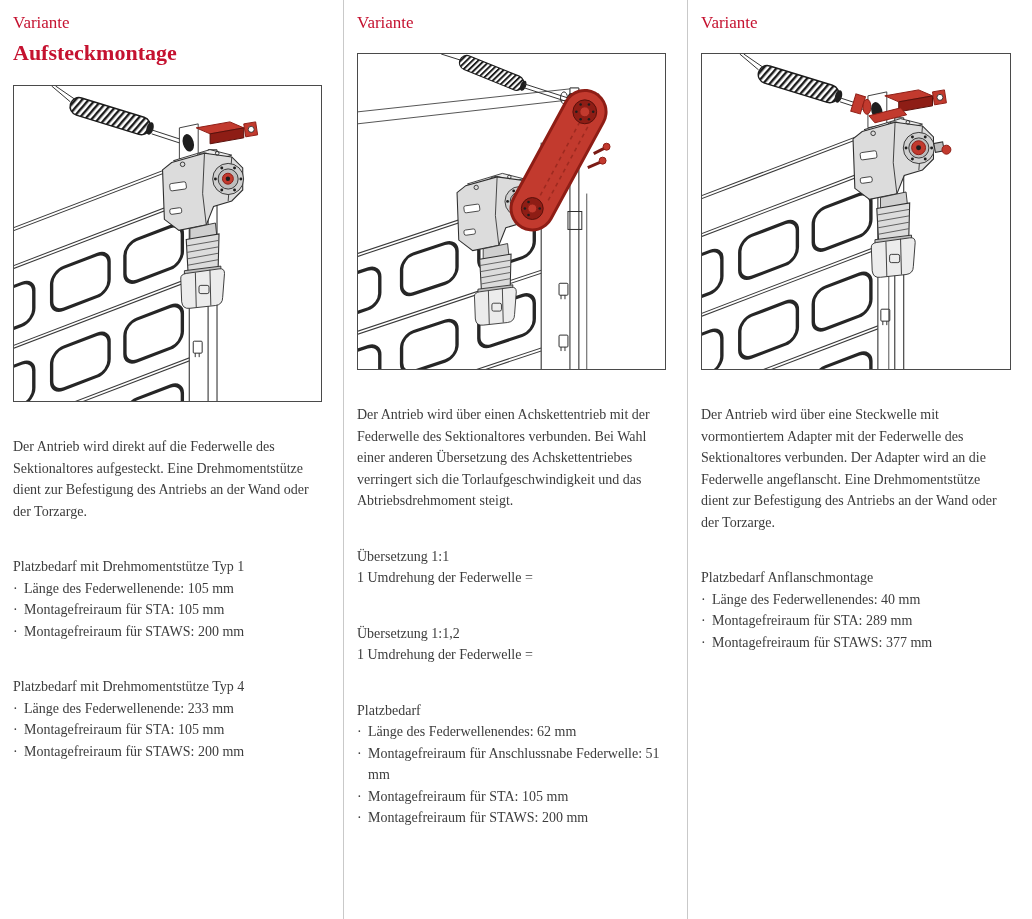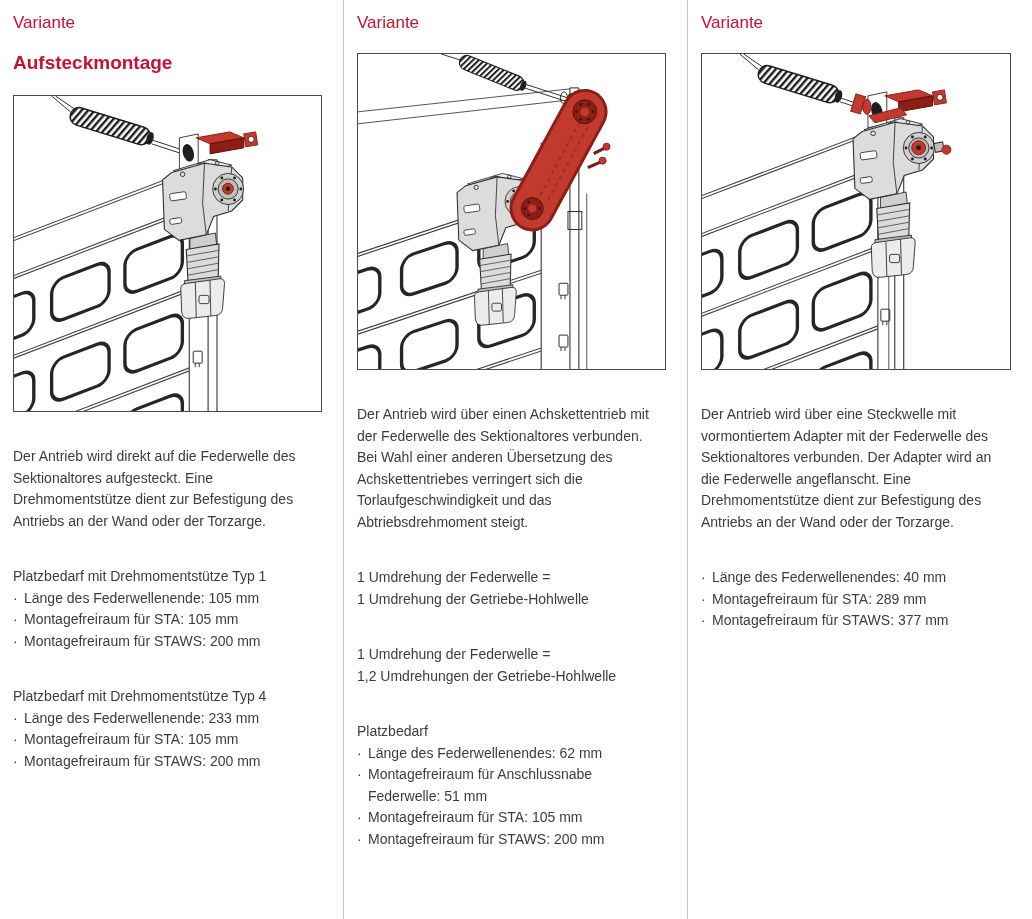--- a/index.html
+++ b/index.html
@@ -10,25 +10,25 @@
     --divider-color:#c9c9c9;
     --box-border:#4a4a4a;
   }
   *{box-sizing:border-box;margin:0;padding:0;}
   html,body{background:#fff;}
   body{
     width:1032px;height:919px;overflow:hidden;
     font-family:"Liberation Sans","DejaVu Sans",sans-serif;
     color:var(--text-color);
   }
-  .page{display:grid;grid-template-columns:344px 344px 344px;width:816px;height:919px;}
+  .page{display:grid;grid-template-columns:344px 344px 344px;width:816px;height:919px;font-family:Liberation Serif, serif;}
   .col{padding:12px 21px 0 13px;border-right:1px solid var(--divider-color);}
   .col:last-child{border-right:none;}
   .kicker{font-size:17px;line-height:21px;font-weight:400;color:var(--accent);}
-  .title{font-size:19px;line-height:24px;font-weight:700;color:var(--accent);margin-top:18px;}
+  .title{font-size:22px;line-height:24px;font-weight:700;color:var(--accent);margin-top:8px;}
   .figure{margin-top:20px;height:317px;border:1px solid var(--box-border);background:#fff;margin-bottom:34px;}
   .figure svg{display:block;width:100%;height:100%;}
   .bodytext{font-size:14px;line-height:21.5px;}
   .sec{margin-top:34px;}
   ul.specs{list-style:none;}
   ul.specs li{display:grid;grid-template-columns:11px 1fr;}
   
   .seam{stroke:#3a3a3a;stroke-width:1.1;fill:none;}
   .win{fill:#fff;stroke:#262626;stroke-width:3.4;}
   .frameln{stroke:#444;stroke-width:1.2;fill:none;}
@@ -257,27 +257,27 @@
           <circle cx="172.2" cy="161.5" r="1.3" class="f-ink"></circle>
         <circle cx="172.2" cy="148.5" r="1.3" class="f-ink"></circle>
           <circle cx="168.5" cy="155" r="1.3" class="f-ink"></circle>
       </svg>
     </div>
 
     <div class="bodytext">
       <p>Der Antrieb wird über einen Achskettentrieb mit der Federwelle des Sektionaltores verbunden. Bei Wahl einer anderen Übersetzung des Achskettentriebes verringert sich die Torlaufgeschwindigkeit und das Abtriebsdrehmoment steigt.</p>
 
       <div class="sec">
+        <p>Übersetzung 1:1</p>
         <p>1 Umdrehung der Federwelle =</p>
-        <p>1 Umdrehung der Getriebe-Hohlwelle</p>
-      </div>
-
-      <div class="sec">
+      </div>
+
+      <div class="sec">
+        <p>Übersetzung 1:1,2</p>
         <p>1 Umdrehung der Federwelle =</p>
-        <p>1,2 Umdrehungen der Getriebe-Hohlwelle</p>
       </div>
 
       <div class="sec">
         <p>Platzbedarf</p>
         <ul class="specs">
           <li>
               <span>·</span>
               <span>Länge des Federwellenendes: 62 mm</span>
             </li>
           <li>
@@ -348,20 +348,21 @@
         <circle cx="218" cy="94" r="2.5" class="f-ink"></circle>
         <rect x="234" y="89" width="9" height="9" transform="rotate(-10 238 93)" class="f-dark2"></rect>
         <circle cx="246" cy="96" r="4.5" class="rf"></circle>
       </svg>
     </div>
 
     <div class="bodytext">
       <p>Der Antrieb wird über eine Steckwelle mit vormontiertem Adapter mit der Federwelle des Sektionaltores verbunden. Der Adapter wird an die Federwelle angeflanscht. Eine Drehmomentstütze dient zur Befestigung des Antriebs an der Wand oder der Torzarge.</p>
 
       <div class="sec">
+        <p>Platzbedarf Anflanschmontage</p>
         <ul class="specs">
           <li>
               <span>·</span>
               <span>Länge des Federwellenendes: 40 mm</span>
             </li>
           <li>
               <span>·</span>
               <span>Montagefreiraum für STA: 289 mm</span>
             </li>
           <li>

